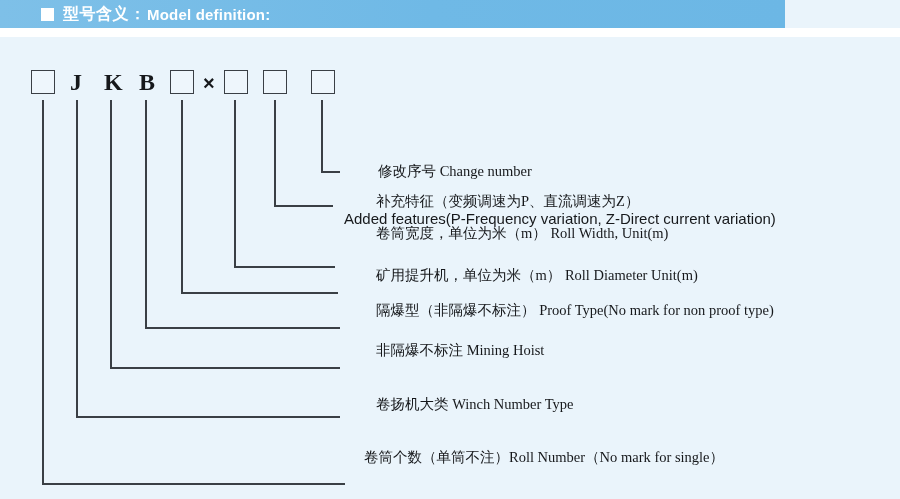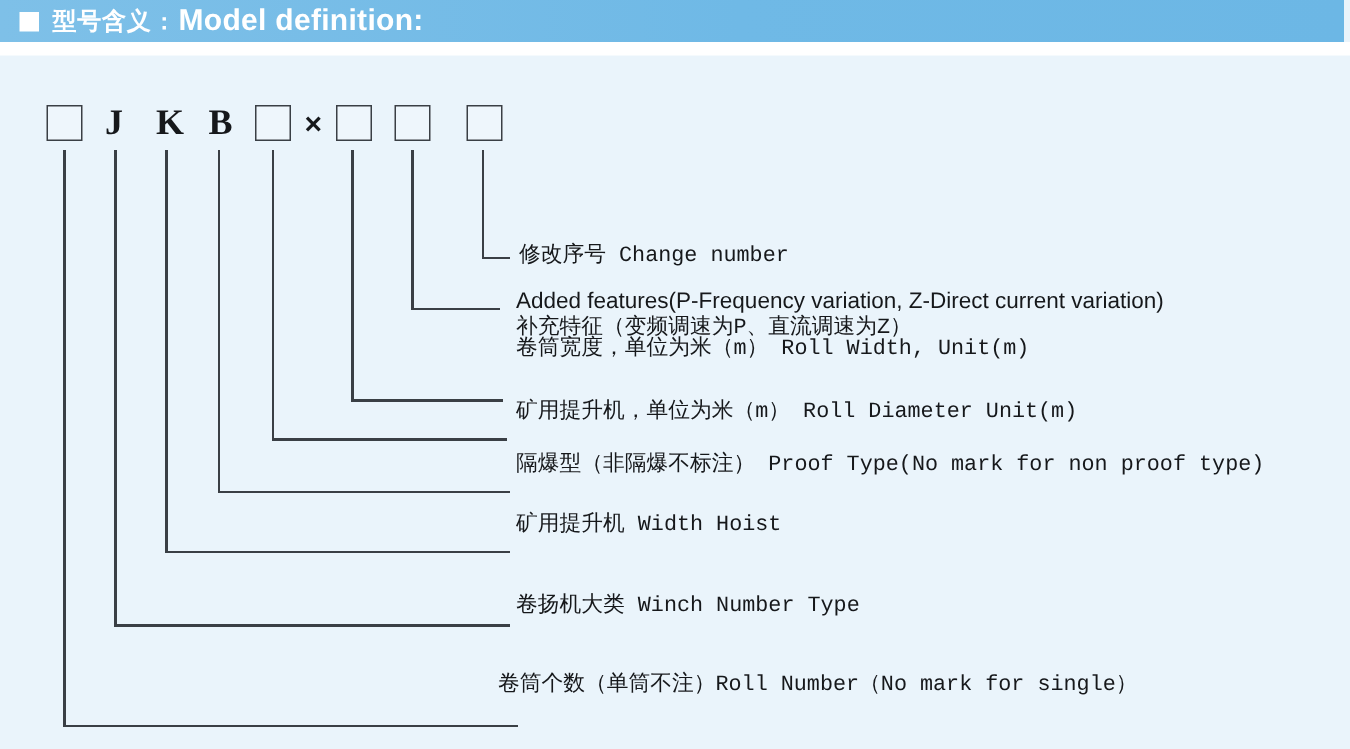--- a/index.html
+++ b/index.html
@@ -5,35 +5,35 @@
   html,body{margin:0;padding:0;}
   body{
     width:900px;height:499px;
     background:#eaf4fb;
     font-family:"Liberation Sans","DejaVu Sans",sans-serif;
     overflow:hidden;
     position:relative;
   }
   
   .header{
-    position:absolute;left:0;top:0;width:896px;height:28px;
+    position:absolute;left:0;top:0;width:757px;height:28px;
     background:linear-gradient(to right,#7ec0e8 0%,#6fb9e6 55%,#6cb7e5 100%);
-    display:flex;align-items:center;
+    display:flex;align-items:center;padding-left:28px;
   }
   .header-bullet{
     width:13px;height:13px;background:#ffffff;margin-left:13px;margin-right:9px;
     flex:0 0 auto;
   }
   .header-title-cn{
     color:#ffffff;font-size:16px;font-weight:bold;letter-spacing:0.5px;
     font-family:"DejaVu Sans",sans-serif;
   }
   .header-colon{color:#ffffff;font-size:15px;font-weight:bold;margin:0 2px 0 1px;}
   .header-title-en{
-    color:#ffffff;font-size:20px;font-weight:bold;letter-spacing:0.2px;
+    color:#ffffff;font-size:15px;font-weight:bold;letter-spacing:0.2px;
   }
   .header-underline{
     position:absolute;left:0;top:28px;width:900px;height:2px;background:#ffffff;
   }
   .white-strip{
     position:absolute;left:0;top:30px;width:900px;height:7px;background:#ffffff;
   }
   
   .code-row{position:absolute;left:0;top:70px;width:900px;height:28px;}
   .code-box{
@@ -51,21 +51,21 @@
     font-family:"Liberation Sans",sans-serif;
   }
   
   .leads{position:absolute;left:0;top:0;width:900px;height:499px;pointer-events:none;}
   
   .label{
     position:absolute;
     color:#16181b;
     white-space:nowrap;
   }
-  .cn{font-family:Liberation Mono, monospace;font-size:14.5px;}
+  .cn{font-family:Liberation Serif, serif;font-size:14.5px;margin-left:32px;}
   .en{font-family:"Liberation Sans",sans-serif;font-size:15px;}
   .lbl-line{display:block;line-height:18px;}
 </style>
 </head>
 <body>
 
 <div class="header">
   <div class="header-bullet"></div>
   <span class="header-title-cn">型号含义</span>
   <span class="header-colon">：</span>
@@ -105,38 +105,38 @@
 
     <path d="M322,100 L322,172 L340,172"></path>
   </g>
 </svg>
 
 <div class="label" style="left:346px;top:162px">
   <span class="lbl-line cn">修改序号  Change number</span>
 </div>
 
 <div class="label" style="left:344px;top:192px">
+  <span class="lbl-line cn">补充特征（变频调速为P、直流调速为Z）</span>
   <span class="lbl-line en">Added features(P-Frequency variation, Z-Direct current variation)</span>
-  <span class="lbl-line cn">补充特征（变频调速为P、直流调速为Z）</span>
 </div>
 
 <div class="label" style="left:344px;top:224px">
   <span class="lbl-line cn">卷筒宽度，单位为米（m） Roll Width, Unit(m)</span>
 </div>
 
 <div class="label" style="left:344px;top:266px">
   <span class="lbl-line cn">矿用提升机，单位为米（m） Roll Diameter Unit(m)</span>
 </div>
 
 <div class="label" style="left:344px;top:301px">
   <span class="lbl-line cn">隔爆型（非隔爆不标注）   Proof Type(No mark for non proof type)</span>
 </div>
 
 <div class="label" style="left:344px;top:341px">
-  <span class="lbl-line cn">矿用提升机  Width Hoist</span>
+  <span class="lbl-line cn">非隔爆不标注  Mining Hoist</span>
 </div>
 
 <div class="label" style="left:344px;top:395px">
   <span class="lbl-line cn">卷扬机大类  Winch Number Type</span>
 </div>
 
 <div class="label" style="left:332px;top:448px">
   <span class="lbl-line cn">卷筒个数（单筒不注）Roll Number（No mark for single）</span>
 </div>
 

